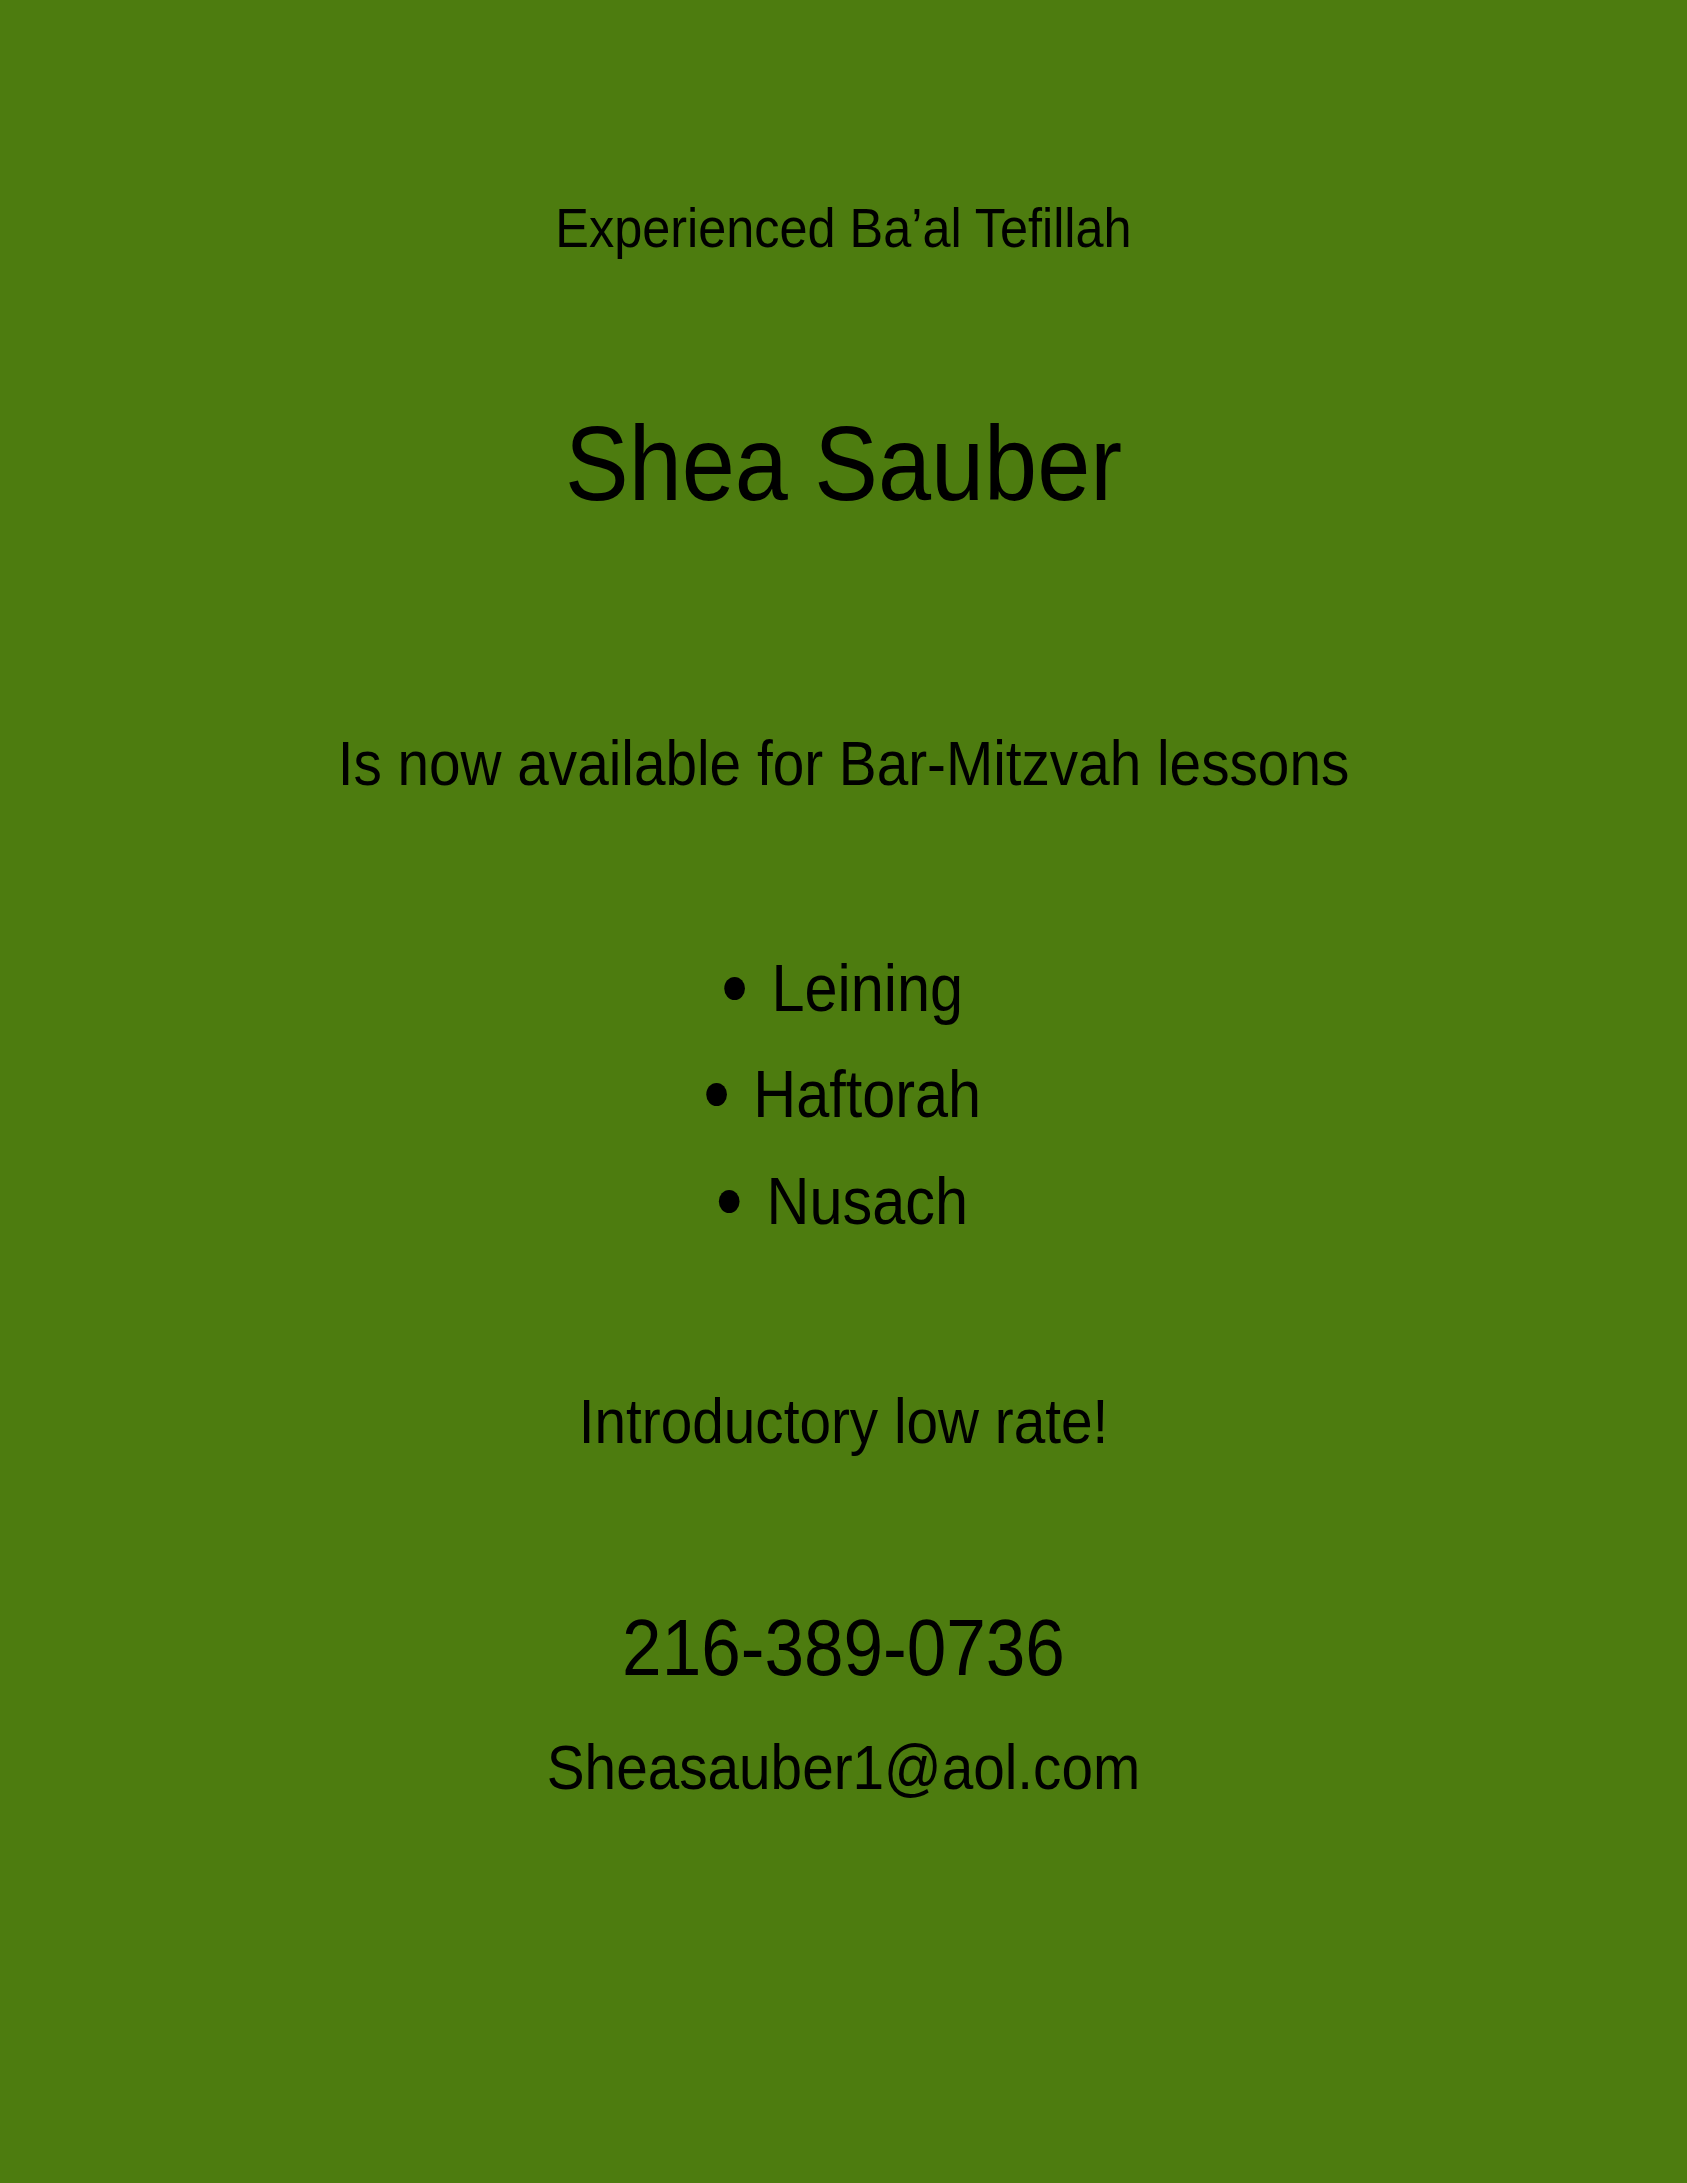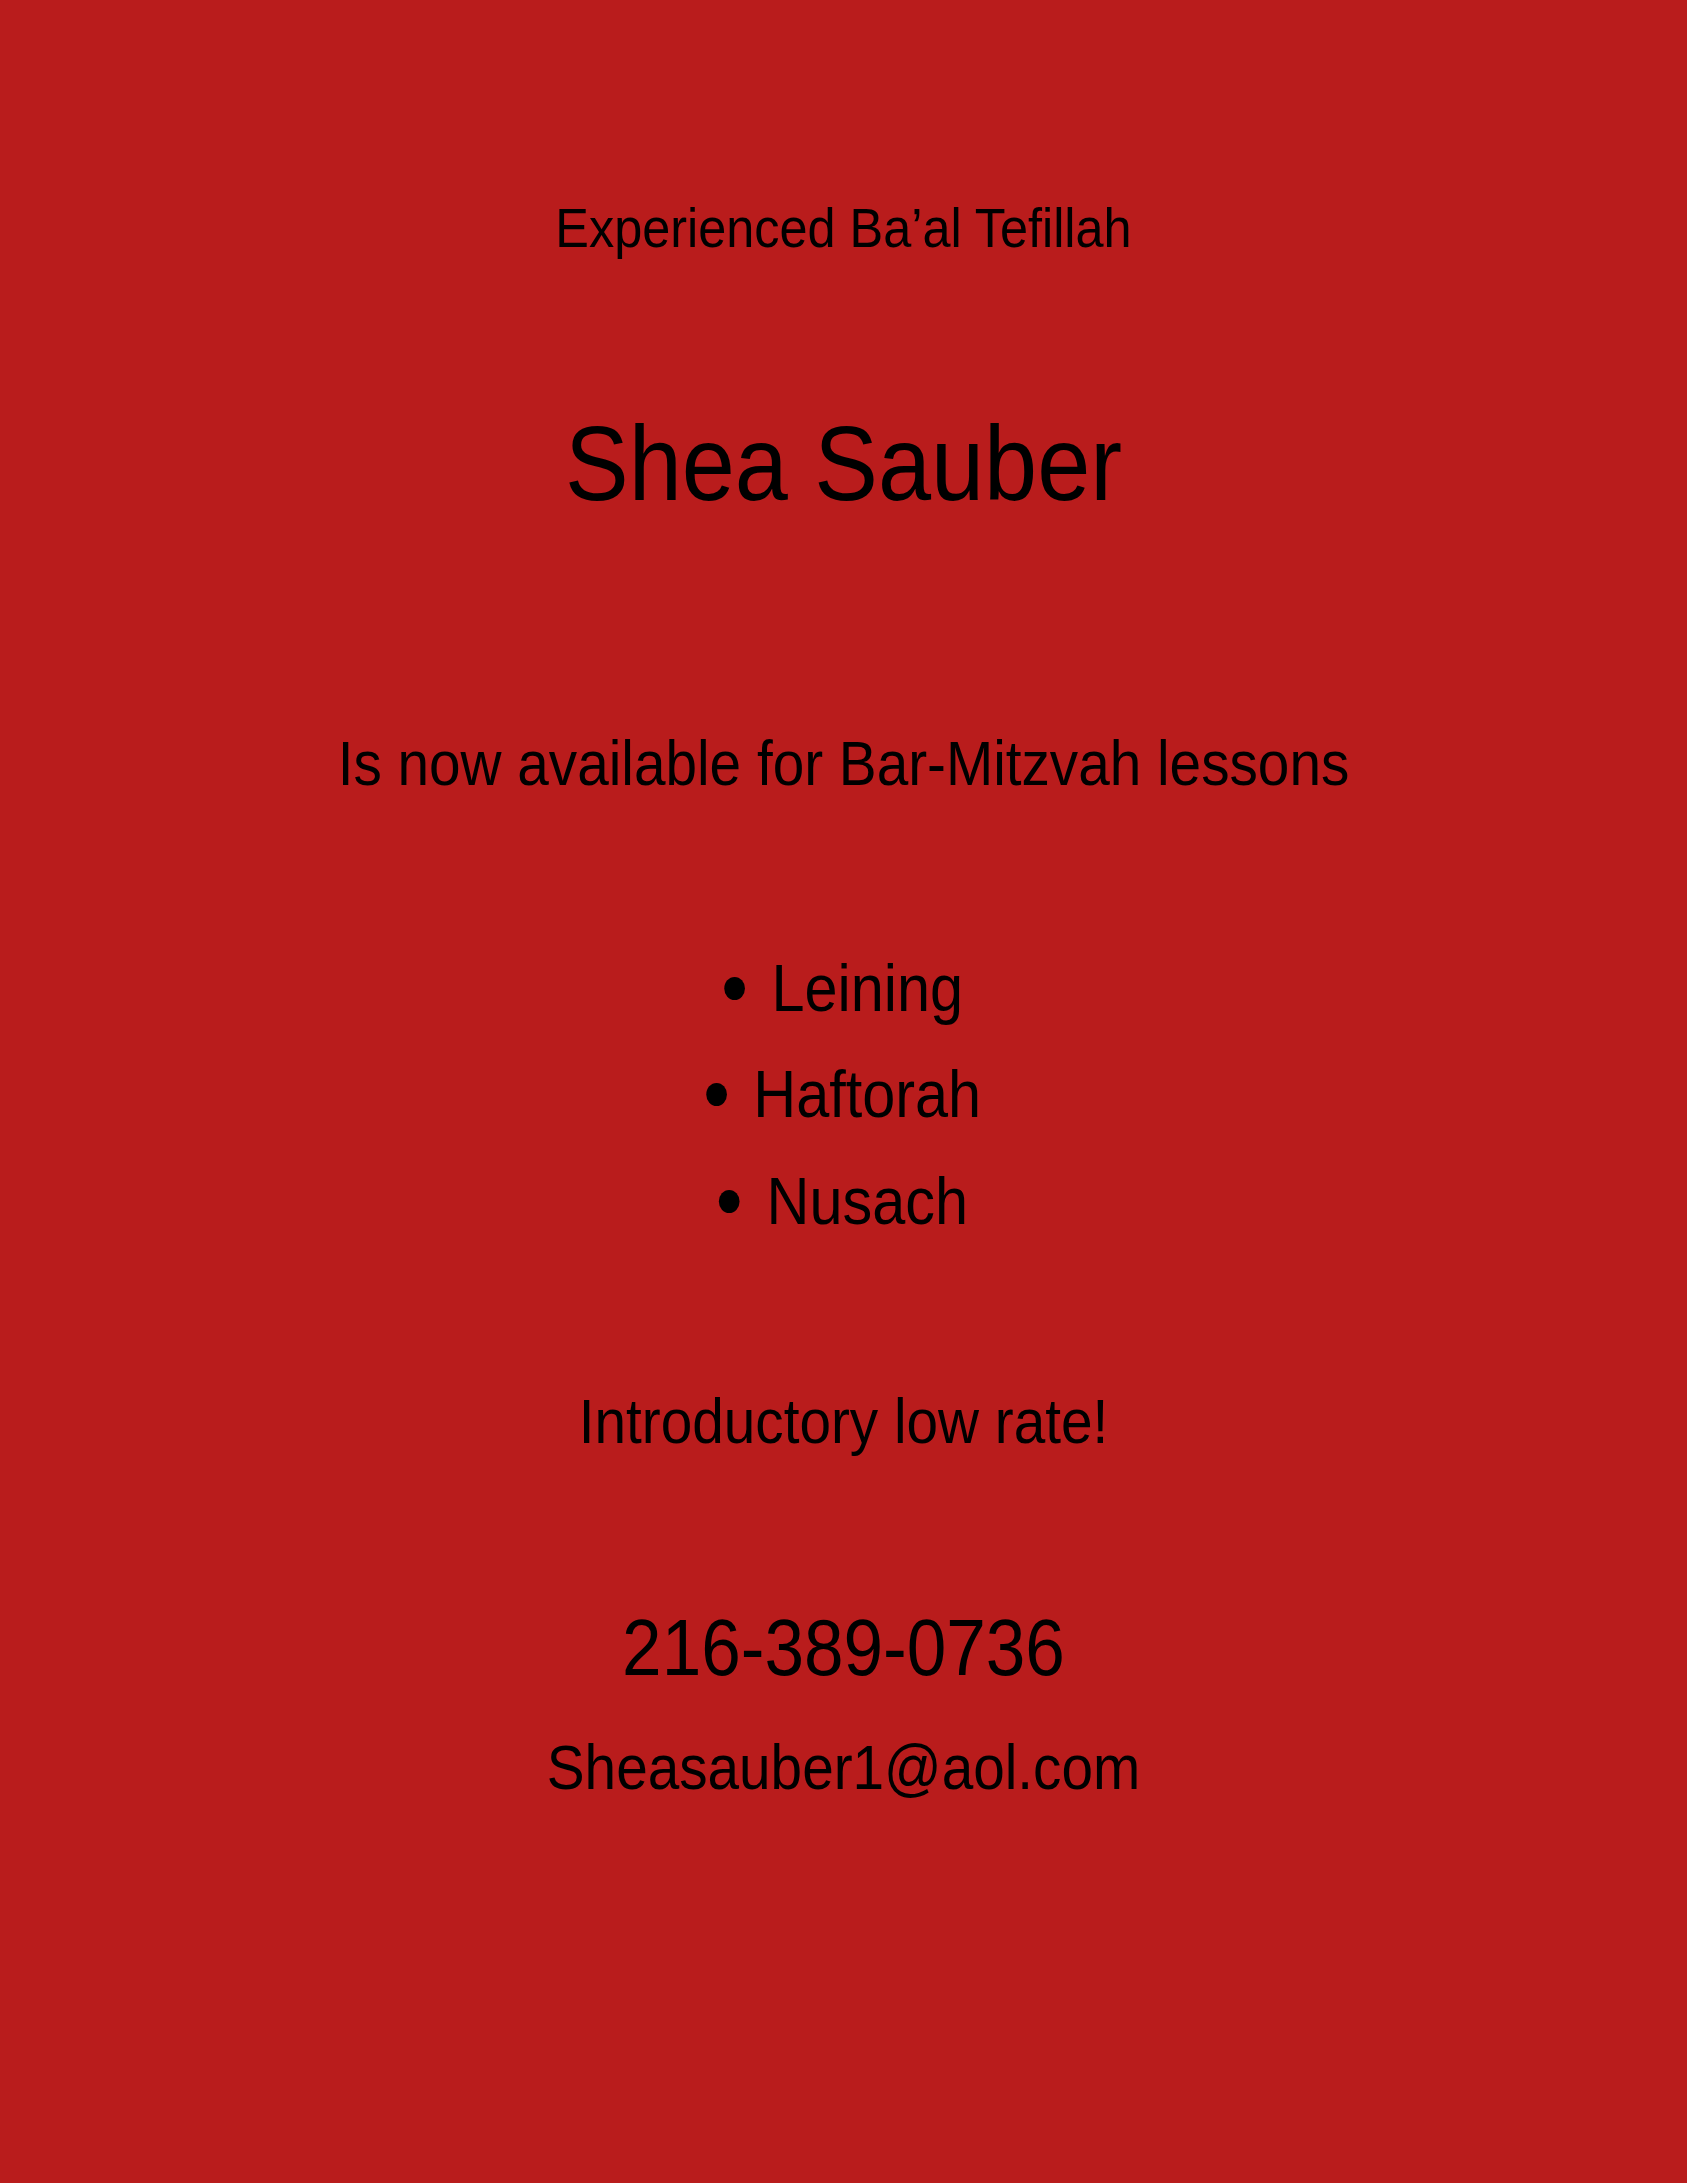--- a/index.html
+++ b/index.html
@@ -4,21 +4,21 @@
 <style>
   html, body {
     margin: 0;
     padding: 0;
     background: #ffffff;
   }
   .page {
     position: relative;
     width: 1687px;
     height: 2183px;
-    background: #b91c1c;
+    background: #4d7c0f;
     color: #000000;
     font-family: "Liberation Sans", "DejaVu Sans", sans-serif;
     overflow: hidden;
   }
   .line {
     position: absolute;
     left: 0;
     width: 100%;
     text-align: center;
     line-height: 1;

